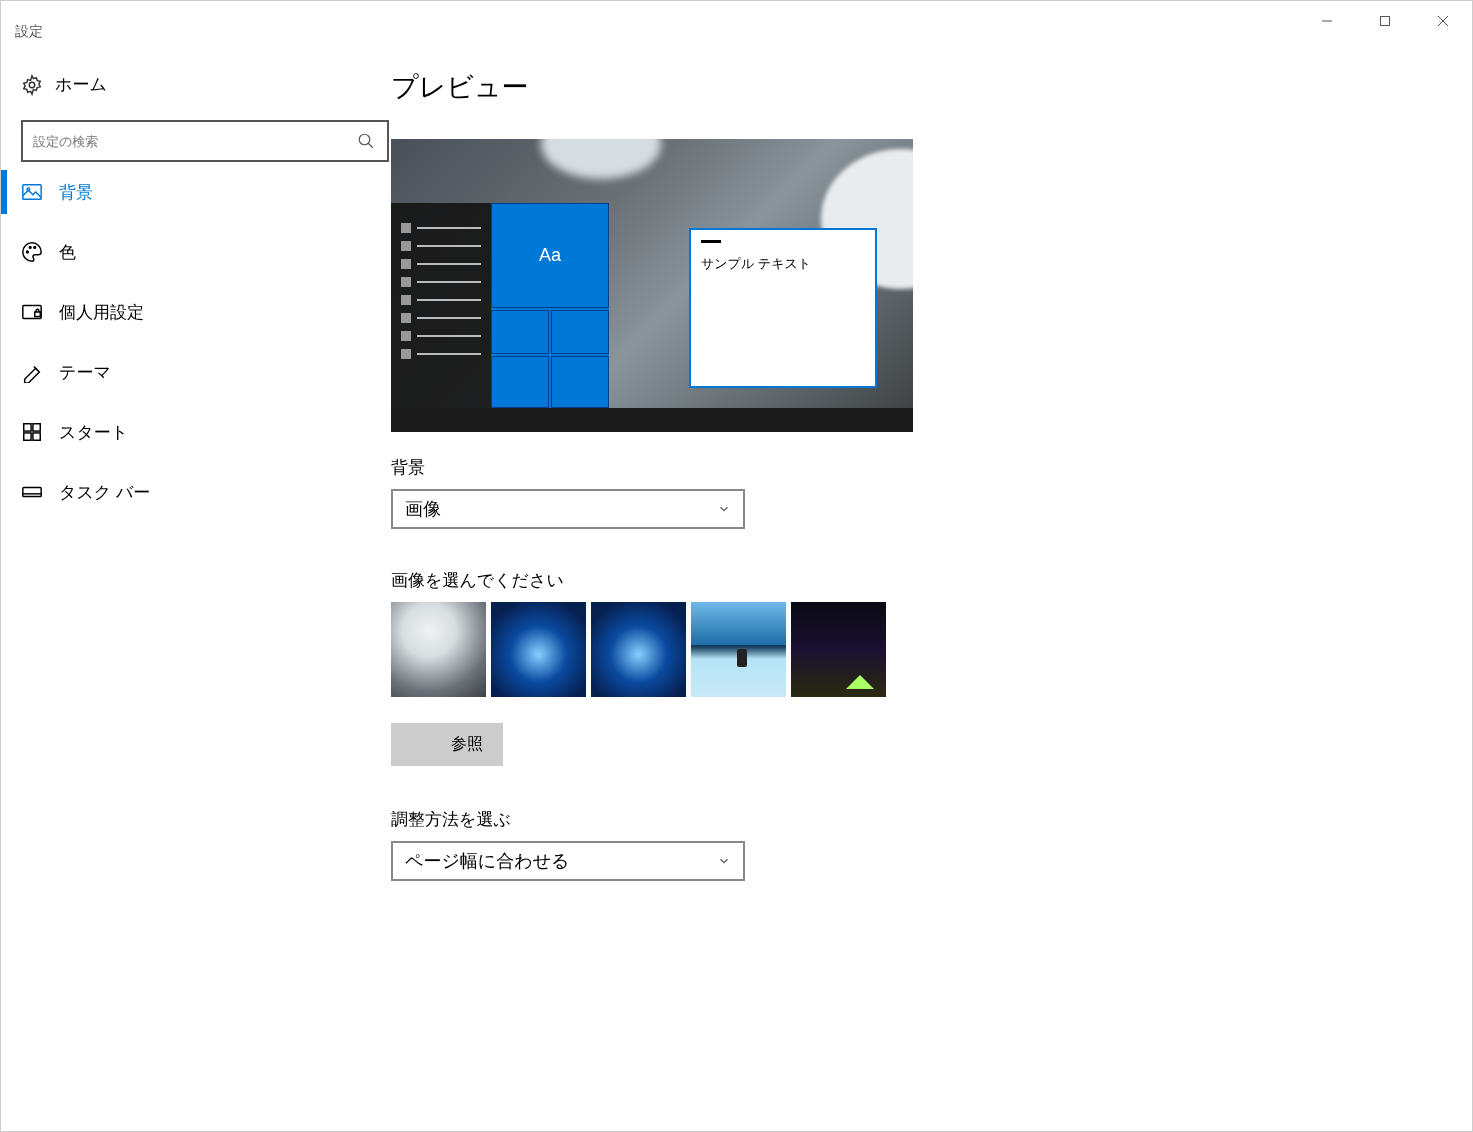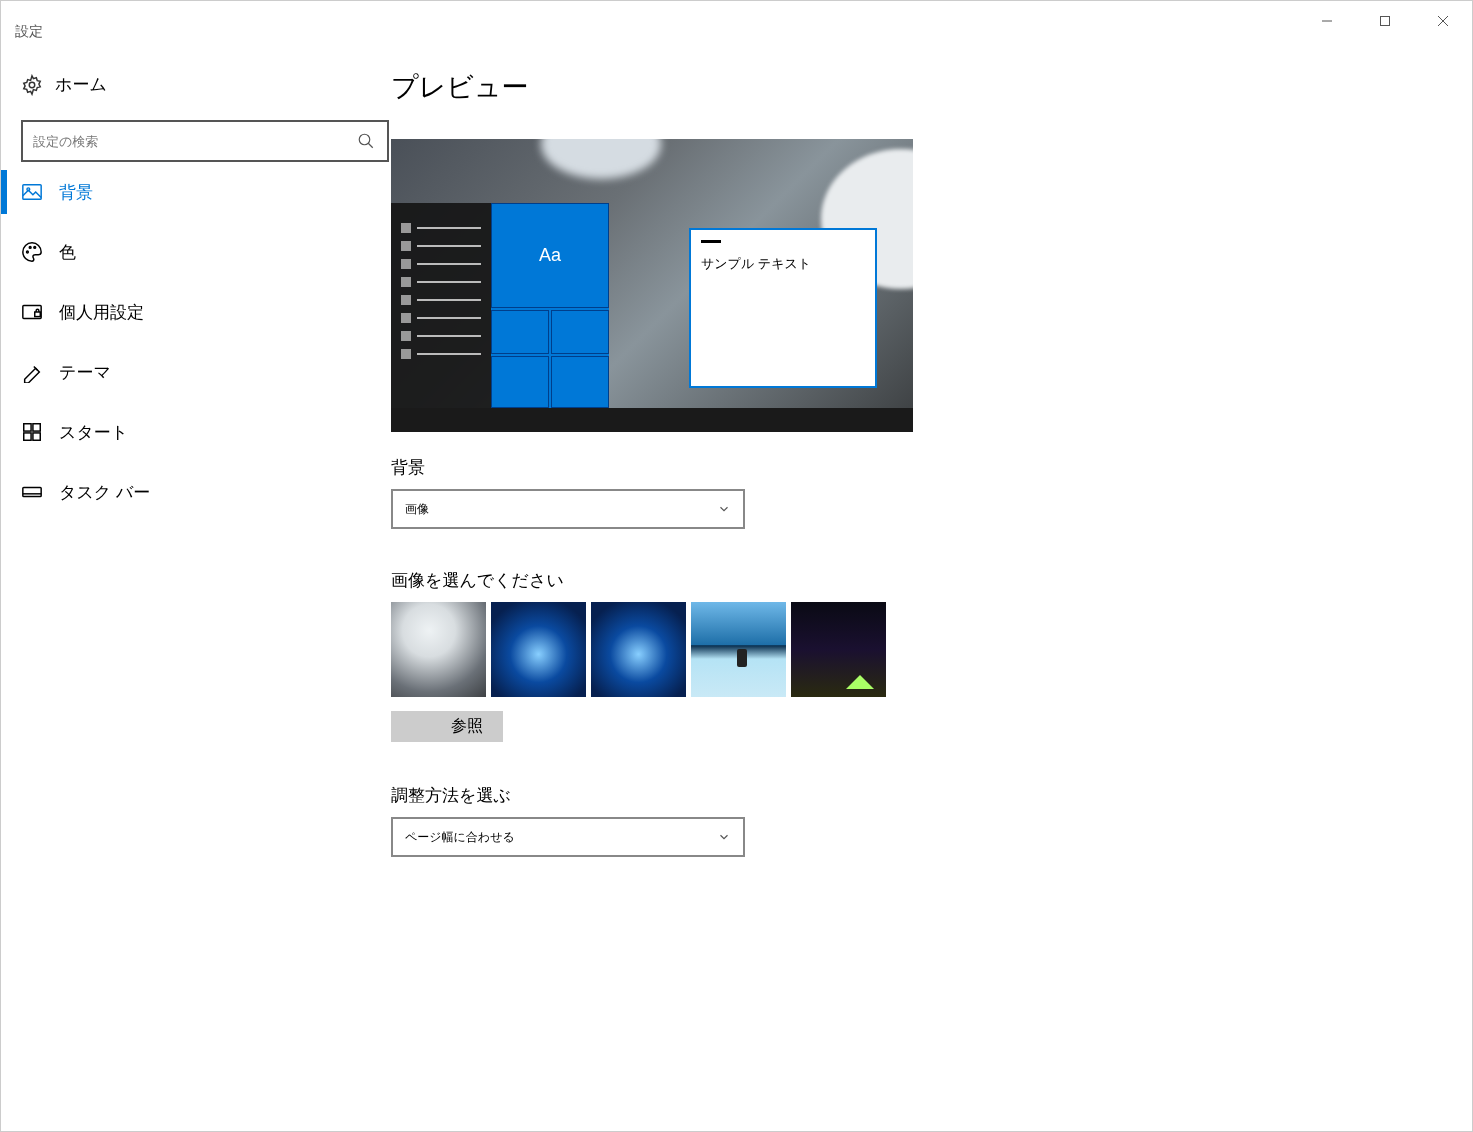--- a/index.html
+++ b/index.html
@@ -36,31 +36,31 @@
   .startmenu .tiles { flex:1; background:#0078d7; position:relative; display:grid; grid-template-columns:1fr 1fr; grid-template-rows: 2.4fr 1fr 1.2fr; gap:2px;}
   .tile{ background:#0078d7; border:1px solid #003e8a;}
   .bigAa{ grid-column:1/3; grid-row:1; display:flex;align-items:center;justify-content:center; color:#fff; font-size:18px;}
   .t-s1{grid-column:1;grid-row:2;} .t-s1b{grid-column:2;grid-row:2;}
   .t-s2{grid-column:1;grid-row:3;} .t-s2b{grid-column:2;grid-row:3;}
   .samplebox { position:absolute; right:36px; top:64px; width:188px; height:160px; background:#fff; border:2px solid #0078d7; padding:10px;margin-top:25px;}
   .samplebox .bar { width:20px;height:3px;background:#000; margin-bottom:12px;}
   .samplebox .txt { font-size:13px; }
   .section-label { margin-top: 24px; font-size: 17px; }
   .dropdown { margin-top: 10px; width: 354px; height: 40px; border: 2px solid #888; display:flex; align-items:center; padding:0 12px; justify-content:space-between; cursor:default;}
-  .dropdown .val { font-size: 12px; }
+  .dropdown .val { font-size: 18px; }
   .dropdown .chev { color:#555; }
   .thumbs { margin-top: 10px; display:flex; gap:5px; }
   .thumb { width: 95px; height: 95px; cursor:pointer;}
   .t1 { background: radial-gradient(circle at 40% 30%, #eef2f4 0%, #d8dde0 30%, #6a7077 70%, #3e4144 100%); }
   .t2, .t3 { background: radial-gradient(circle at 50% 55%, #88cfff 0%, #0a4aa0 40%, #062050 80%); }
   .t4 { background: linear-gradient(to bottom, #6fb8e8 0%, #1e6fa8 45%, #0a3050 46%, #b5e3f5 60%, #c9e9f6 100%); position:relative;}
   .t4::after{content:"";position:absolute;left:46px;bottom:30px;width:10px;height:18px;background:#222;border-radius:2px;}
   .t5 { background: linear-gradient(to bottom, #0a0a14 0%, #1a1030 50%, #2a2a10 100%); position:relative;}
   .t5::after{content:"";position:absolute;right:12px;bottom:8px;width:0;height:0;border-left:14px solid transparent;border-right:14px solid transparent;border-bottom:14px solid #aaff66;}
-  .browse-btn { margin-top: 14px; width: 112px; height: 31px; background:#cccccc; border:none; font-size:16px; cursor:pointer;padding-left:40px;}
+  .browse-btn { margin-top: 26px; width: 112px; height: 43px; background:#cccccc; border:none; font-size:16px; cursor:pointer;padding-left:40px;}
   svg { display:block; }
 </style>
 </head>
 <body>
 
 <div class="titlebar">
   <div class="title">設定</div>
   <div class="win-controls">
     <div class="win-btn">
       <svg width="12" height="12" viewBox="0 0 12 12">

